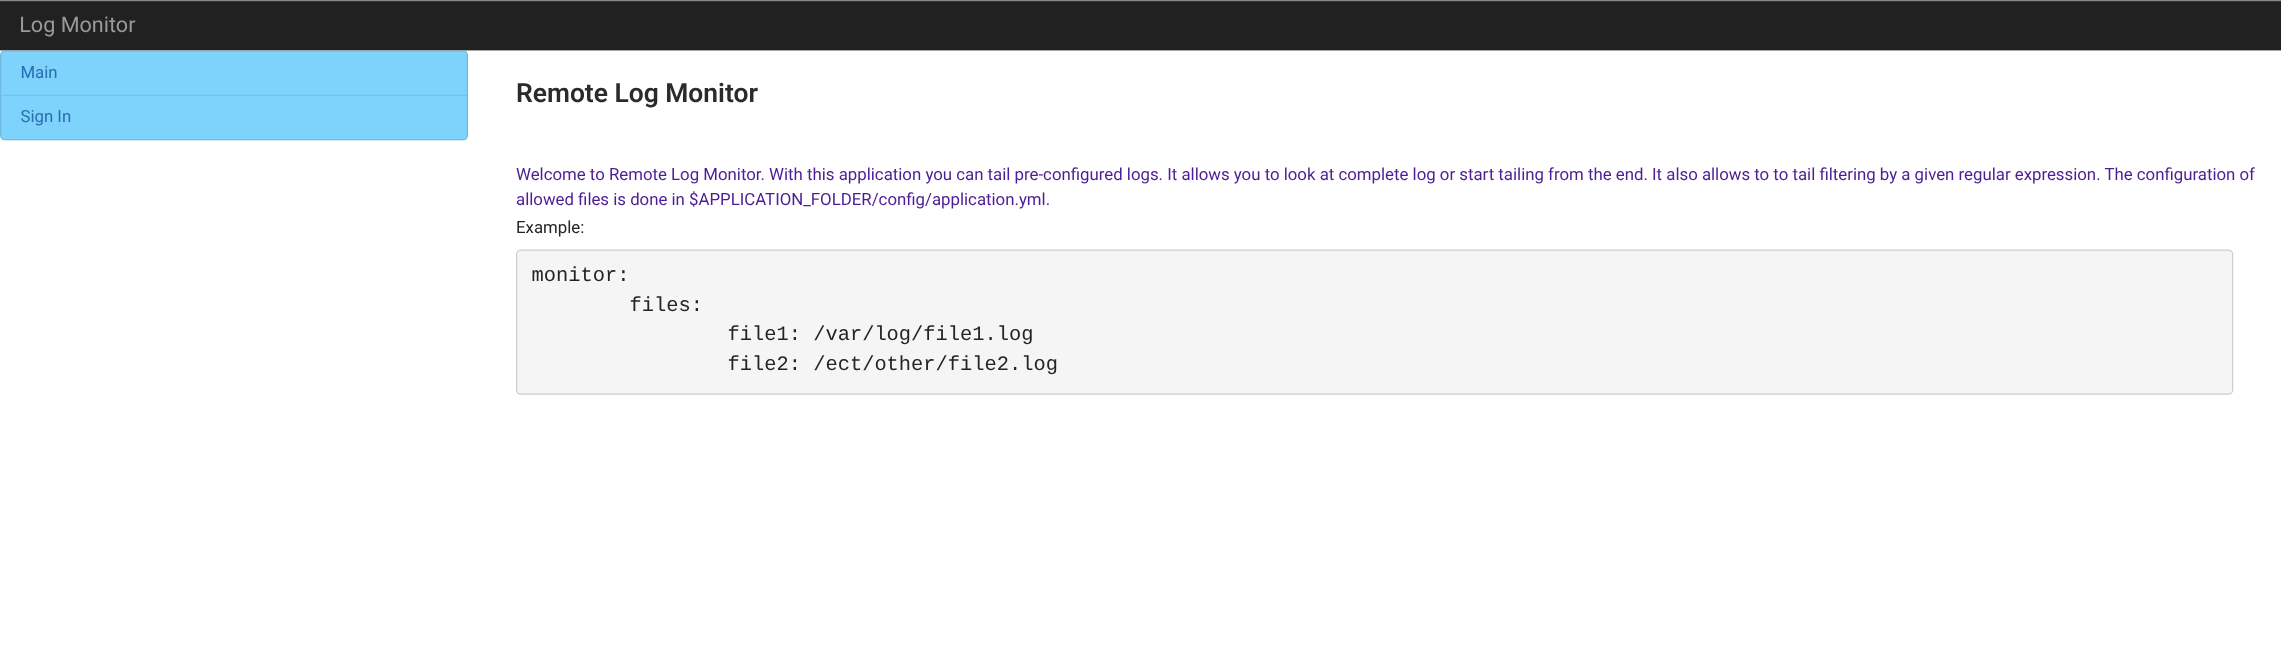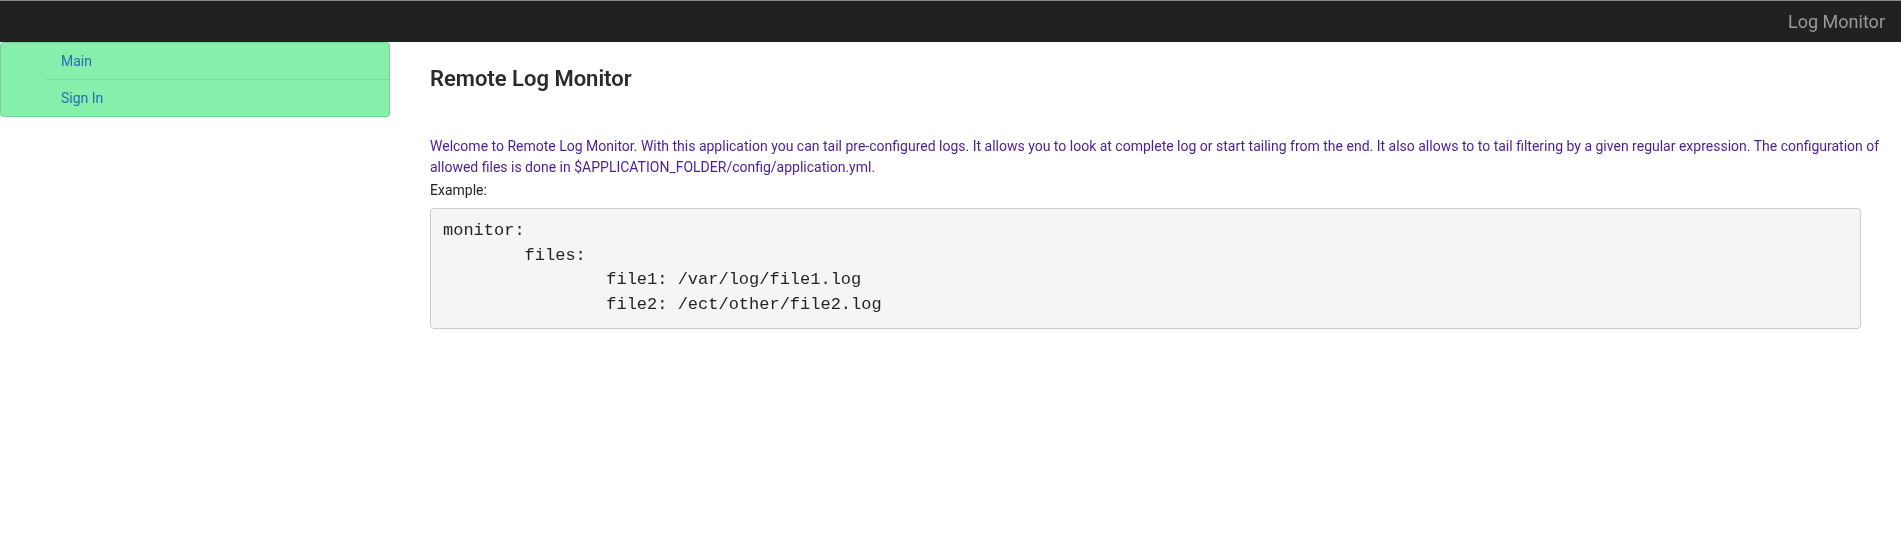--- a/index.html
+++ b/index.html
@@ -1,19 +1,18 @@
 <!DOCTYPE html>
 <html><head>
   <meta charset="utf-8">
   <style>
     * {
       margin: 0;
       padding: 0;
       box-sizing: border-box;
-      justify-content: flex-end;
     }
     body {
       font-family: -apple-system, BlinkMacSystemFont, "Segoe UI", Roboto, "Helvetica Neue", Arial, sans-serif;
       font-size: 14px;
       color: #212529;
       background: #fff;
     }
     .navbar {
       background-color: #212121;
       border-top: 1px solid #888;
@@ -32,23 +31,22 @@
       display: flex;
       gap: 40px;
     }
     .sidebar {
       width: 390px;
       flex-shrink: 0;
     }
     .sidebar-nav {
       border: 1px solid rgba(0,0,0,0.125);
       border-radius: 4px;
-      background: #86efac;
+      background: #7dd3fc;
       margin: 0;
-      padding-left: 44px;
     }
     .sidebar-item {
       display: block;
       padding: 10px 16px;
       color: #2b6cb0;
       text-decoration: none;
       font-size: 14px;
       border-bottom: 1px solid rgba(0,0,0,0.08);
       cursor: pointer;
     }

